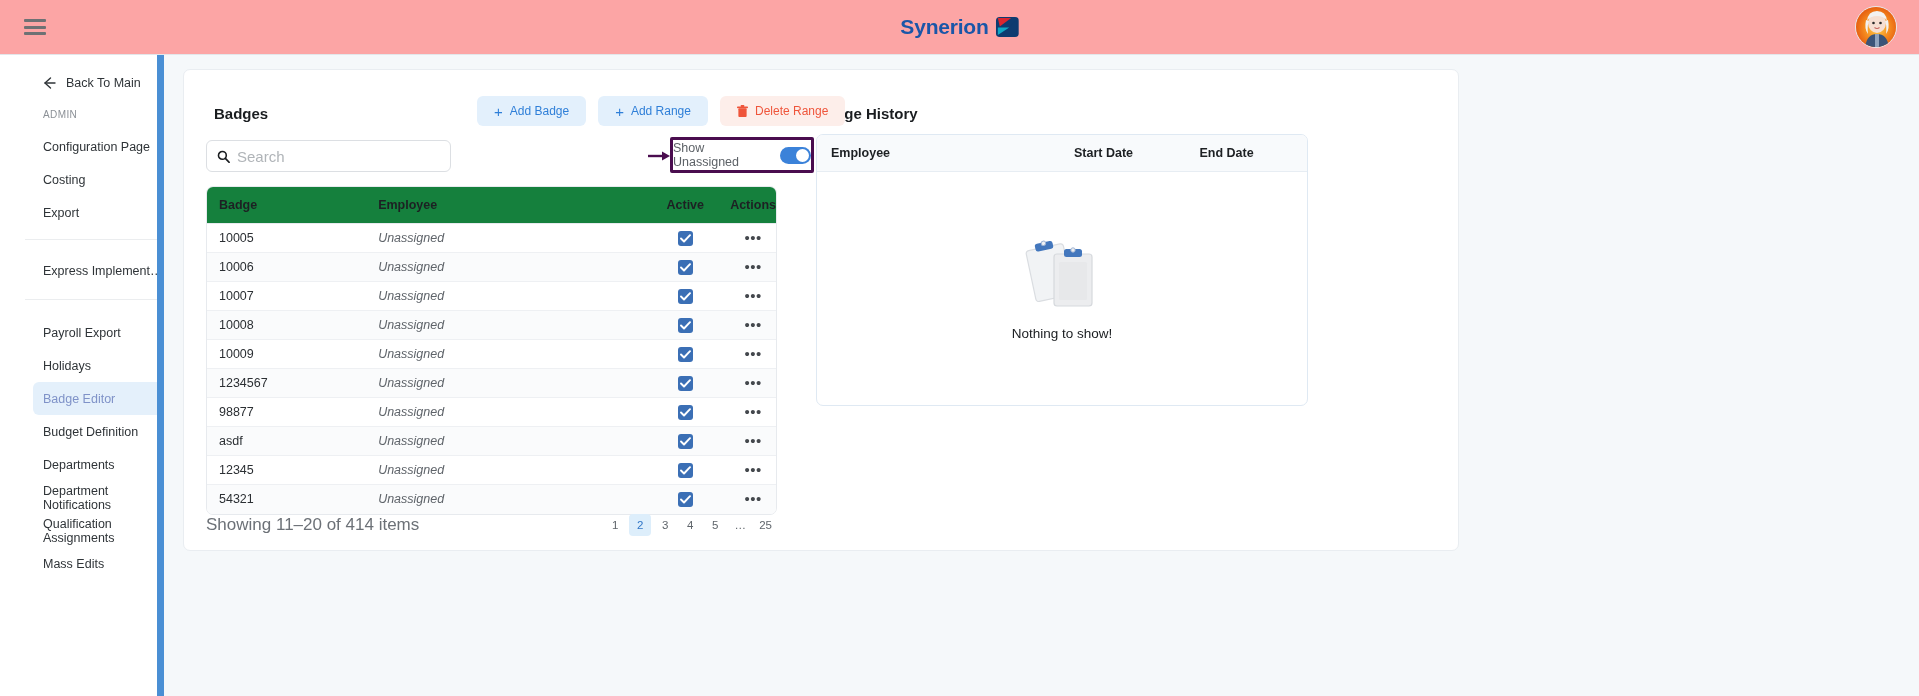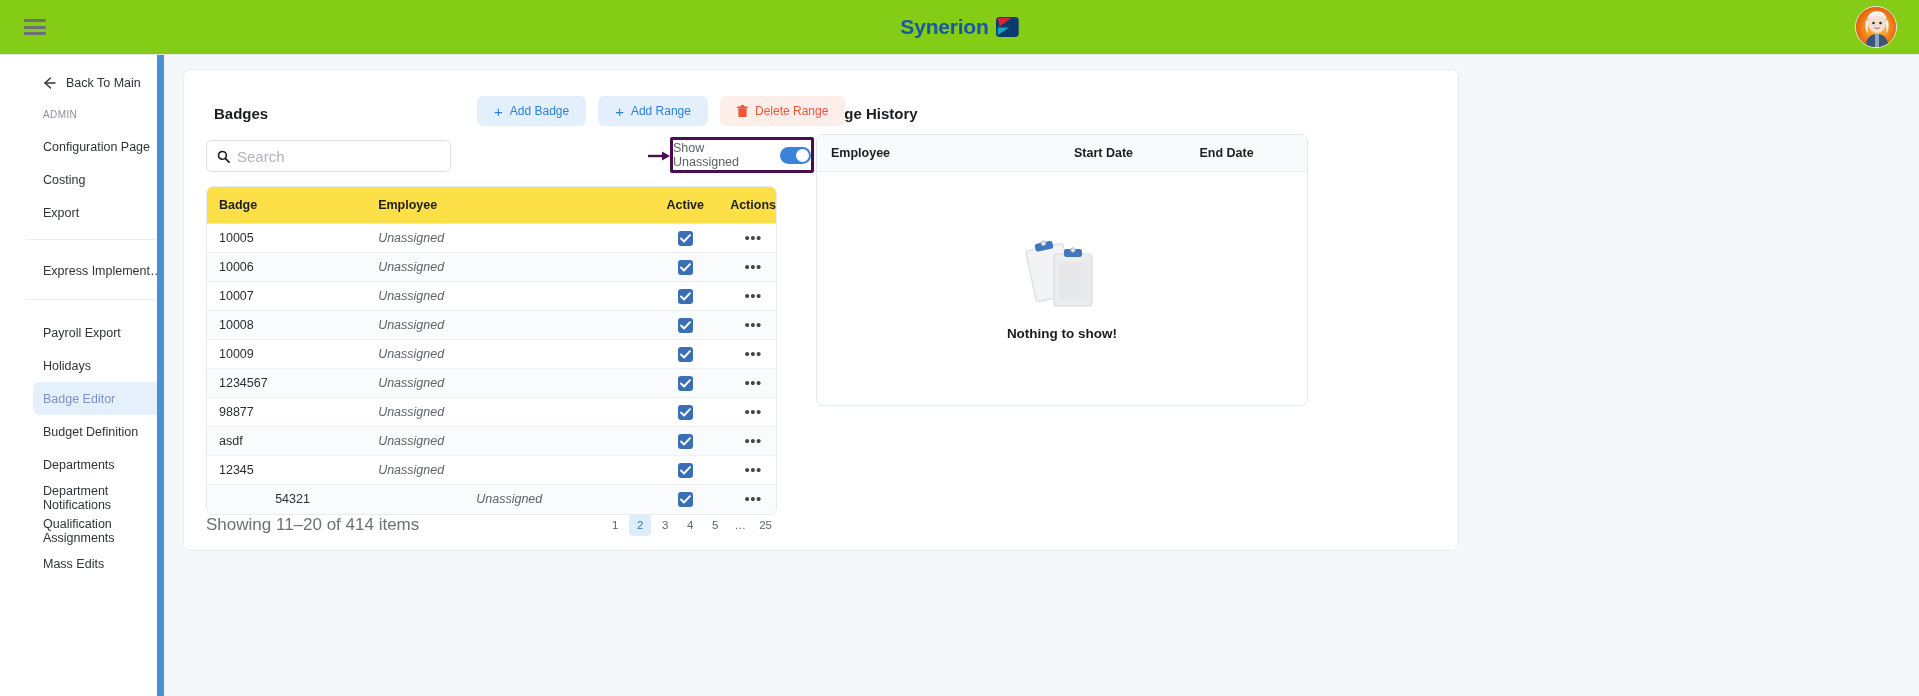--- a/index.html
+++ b/index.html
@@ -7,21 +7,21 @@
     width: 1919px; height: 696px;
     font-family: "Liberation Sans", sans-serif;
     background: #ffffff;
     overflow: hidden;
   }
 
   
   .topbar {
     position: absolute; top: 0; left: 0;
     width: 1919px; height: 55px;
-    background: #84cc16;
+    background: #fca5a5;
     border-bottom: 1px solid #e3e6ea;
     display: flex; align-items: center;
   }
   .hamburger {
     position: absolute; left: 24px; top: 50%;
     transform: translateY(-50%);
     width: 22px; height: 16px;
     display: flex; flex-direction: column; justify-content: space-between;
     cursor: pointer;
   }
@@ -164,30 +164,30 @@
   }
 
   
   .tbl-wrap {
     position: absolute; left: 22px; top: 116px;
     width: 571px;
     border: 1px solid #e7eaee; border-radius: 7px; overflow: hidden;
   }
   table { border-collapse: collapse; width: 100%; }
   .tbl-wrap thead th {
-    background: #fde047; font-size: 12.5px; font-weight: bold; color: #1d2023;
+    background: #15803d; font-size: 12.5px; font-weight: bold; color: #1d2023;
     text-align: left; padding: 11px 0 11px 12px; height: 36px;
     border-bottom: 1px solid #e7eaee;
   }
   .tbl-wrap tbody td {
     font-size: 12.5px; color: #2b2f33; padding: 0 0 0 12px;
     height: 29px; border-bottom: 1px solid #eef0f3;
   }
   .tbl-wrap tbody tr:nth-child(even) { background: #fafbfc; }
-  .tbl-wrap tbody tr:last-child td { border-bottom: none; text-align: center; }
+  .tbl-wrap tbody tr:last-child td { border-bottom: none; }
   .col-badge { width: 160px; }
   .col-emp   { width: 276px; }
   .col-active{ width: 78px; text-align: center !important; }
   .col-act   { width: 57px; text-align: center !important; }
   td.c-center { text-align: center; padding-left: 0; }
   th.c-center { text-align: center; padding-left: 0; }
   .unassigned { font-style: italic; color: #5f646a; }
 
   .cb {
     display: inline-block; width: 15px; height: 15px;
@@ -224,21 +224,21 @@
     border-bottom: 1px solid #e7edf3;
   }
   .hcol-emp { width: 244px; }
   .hcol-sd  { width: 126px; }
   .hcol-ed  { width: 122px; }
   .empty-state {
     position: absolute; left: 0; top: 36px; width: 100%; height: 236px;
     display: flex; flex-direction: column; align-items: center; justify-content: center;
     gap: 14px;
   }
-  .empty-text { font-size: 13.5px; font-weight: bold; color: #1a1d20; }
+  .empty-text { font-size: 13.5px; font-weight: normal; color: #1a1d20; }
 </style>
 </head>
 <body>
 
 <div class="topbar">
   <div class="hamburger">
     <span></span>
     <span></span>
     <span></span>
   </div>

